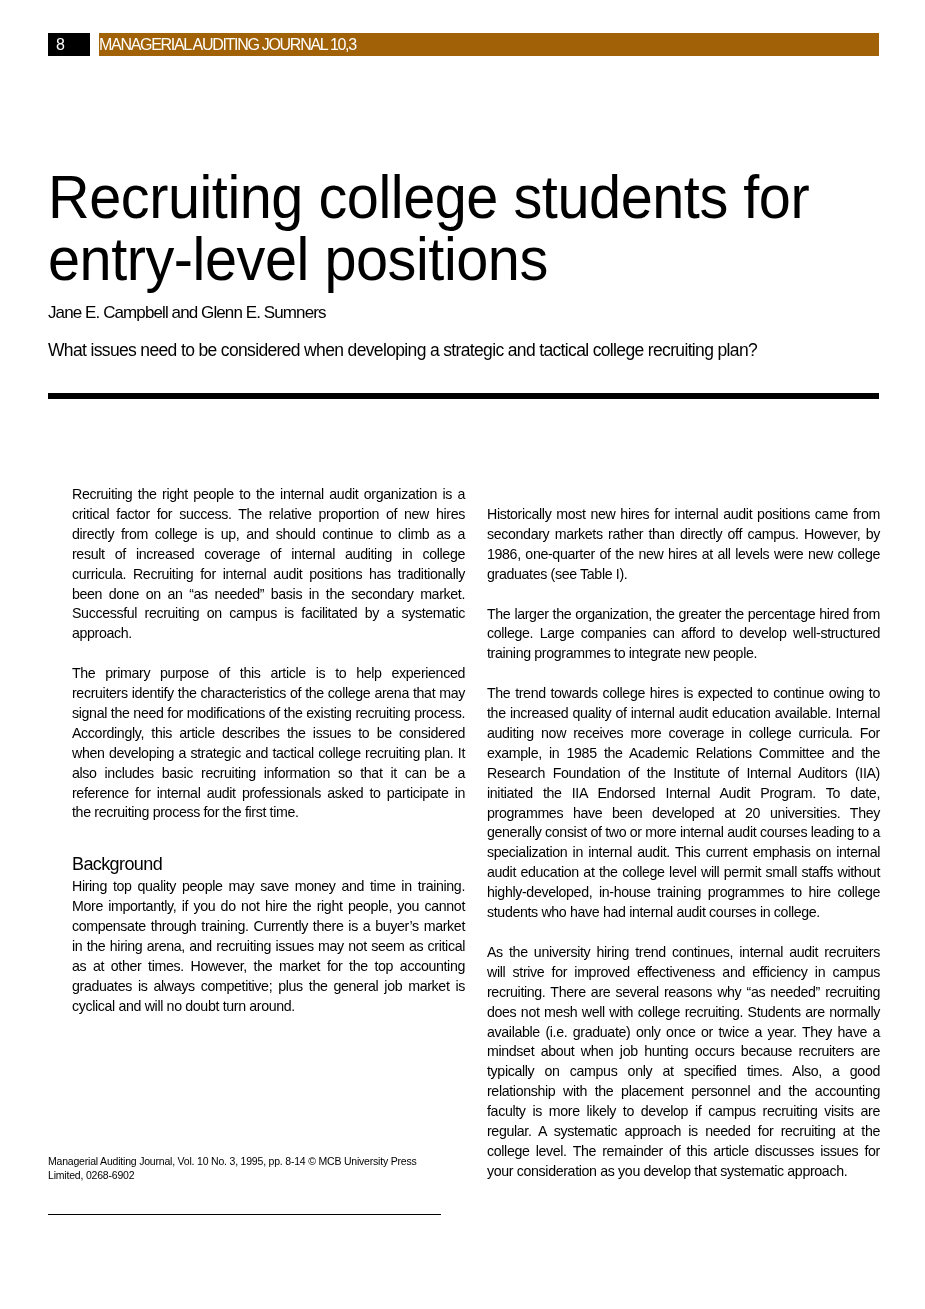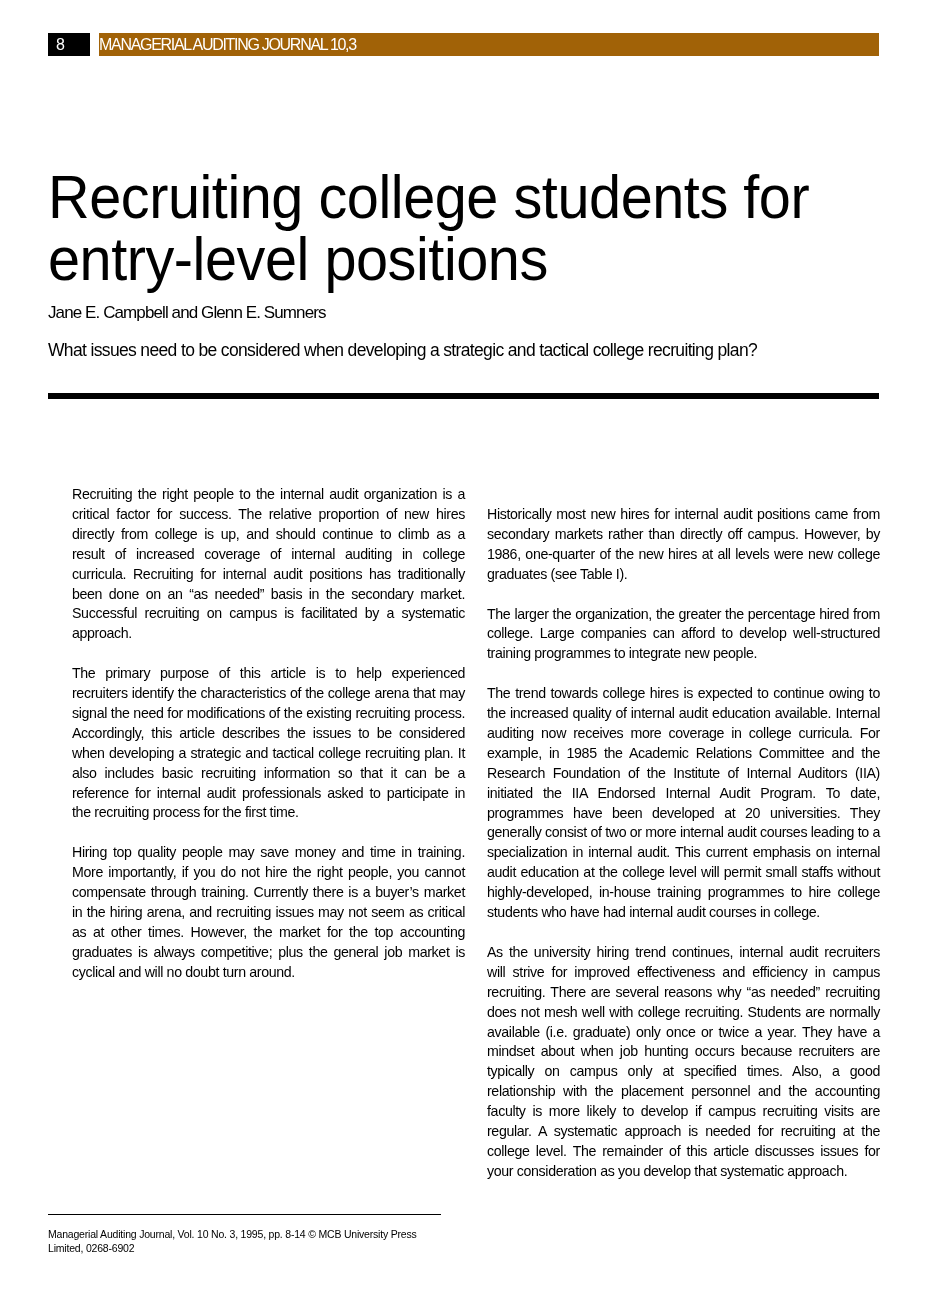--- a/index.html
+++ b/index.html
@@ -43,38 +43,39 @@
     .col.right { left: 487px; margin-top: 20px; }
     .col p { margin: 0 0 19.9px 0; }
     .col h2 {
       font-size: 18px; font-weight: normal; margin: 30px 0 2px 0; line-height: 22px;
       letter-spacing: -0.6px;
     }
     .foot-rule {
       position: absolute; left: 48px; top: 1214px; width: 393px; height: 1px; background: #000;
     }
     .footnote {
-      position: absolute; left: 48px; top: 1227px; width: 400px;
+      position: absolute; left: 48px; top: 1154px; width: 400px;
       font-size: 10.5px; line-height: 14px; letter-spacing: -0.2px;
     }
   </style>
 </head>
 <body>
 
 <div class="hdr-num">8</div>
 <div class="hdr-bar">MANAGERIAL AUDITING JOURNAL 10,3</div>
 
 <h1 class="title">Recruiting college students for entry-level positions</h1>
 <div class="authors">Jane E. Campbell and Glenn E. Sumners</div>
 <div class="subtitle">What issues need to be considered when developing a strategic and tactical college recruiting plan?</div>
 <div class="rule"></div>
 
 <div class="col left">
   <p>Recruiting the right people to the internal audit organization is a critical factor for success.  The relative proportion of new hires directly from college is up, and should continue to climb as a result of increased coverage of internal auditing in college curricula. Recruiting for internal audit positions has traditionally been done on an “as needed” basis in the secondary market. Successful recruiting on campus is facilitated by a systematic approach.</p>
   <p>The primary purpose of this article is to help experienced recruiters identify the characteristics of the college arena that may signal the need for modifications of the existing recruiting process. Accordingly, this article describes the issues to be considered when developing a strategic and tactical college recruiting plan. It also includes basic recruiting information so that it can be a reference for internal audit professionals asked to participate in the recruiting process for the first time.</p>
+  <h2>Background</h2>
   <p>Hiring top quality people may save money and time in training. More importantly, if you do not hire the right people, you cannot compensate through training. Currently there is a buyer’s market in the hiring arena, and recruiting issues may not seem as critical as at other times. However, the market for the top accounting graduates is always competitive; plus the general job market is cyclical and will no doubt turn around.</p>
 </div>
 
 <div class="col right">
   <p>Historically most new hires for internal audit positions came from secondary markets rather than directly off campus. However, by 1986, one-quarter of the new hires at all levels were new college graduates (see Table I).</p>
   <p>The larger the organization, the greater the percentage hired from college. Large companies can afford to develop well-structured training programmes to integrate new people.</p>
   <p>The trend towards college hires is expected to continue owing to the increased quality of internal audit education available. Internal auditing now receives more coverage in college curricula. For example, in 1985 the Academic Relations Committee and the Research Foundation of the Institute of Internal Auditors (IIA) initiated the IIA Endorsed Internal Audit Program. To date, programmes have been developed at 20 universities. They generally consist of two or more internal audit courses leading to a specialization in internal audit. This current emphasis on internal audit education at the college level will permit small staffs without highly-developed, in-house training programmes to hire college students who have had internal audit courses in college.</p>
   <p>As the university hiring trend continues, internal audit recruiters will strive for improved effectiveness and efficiency in campus recruiting. There are several reasons why “as needed” recruiting does not mesh well with college recruiting. Students are normally available (i.e. graduate) only once or twice a year. They have a mindset about when job hunting occurs because recruiters are typically on campus only at specified times. Also, a good relationship with the placement personnel and the accounting faculty is more likely to develop if campus recruiting visits are regular. A systematic approach is needed for recruiting at the college level. The remainder of this article discusses issues for your consideration as you develop that systematic approach.</p>
 </div>
 

